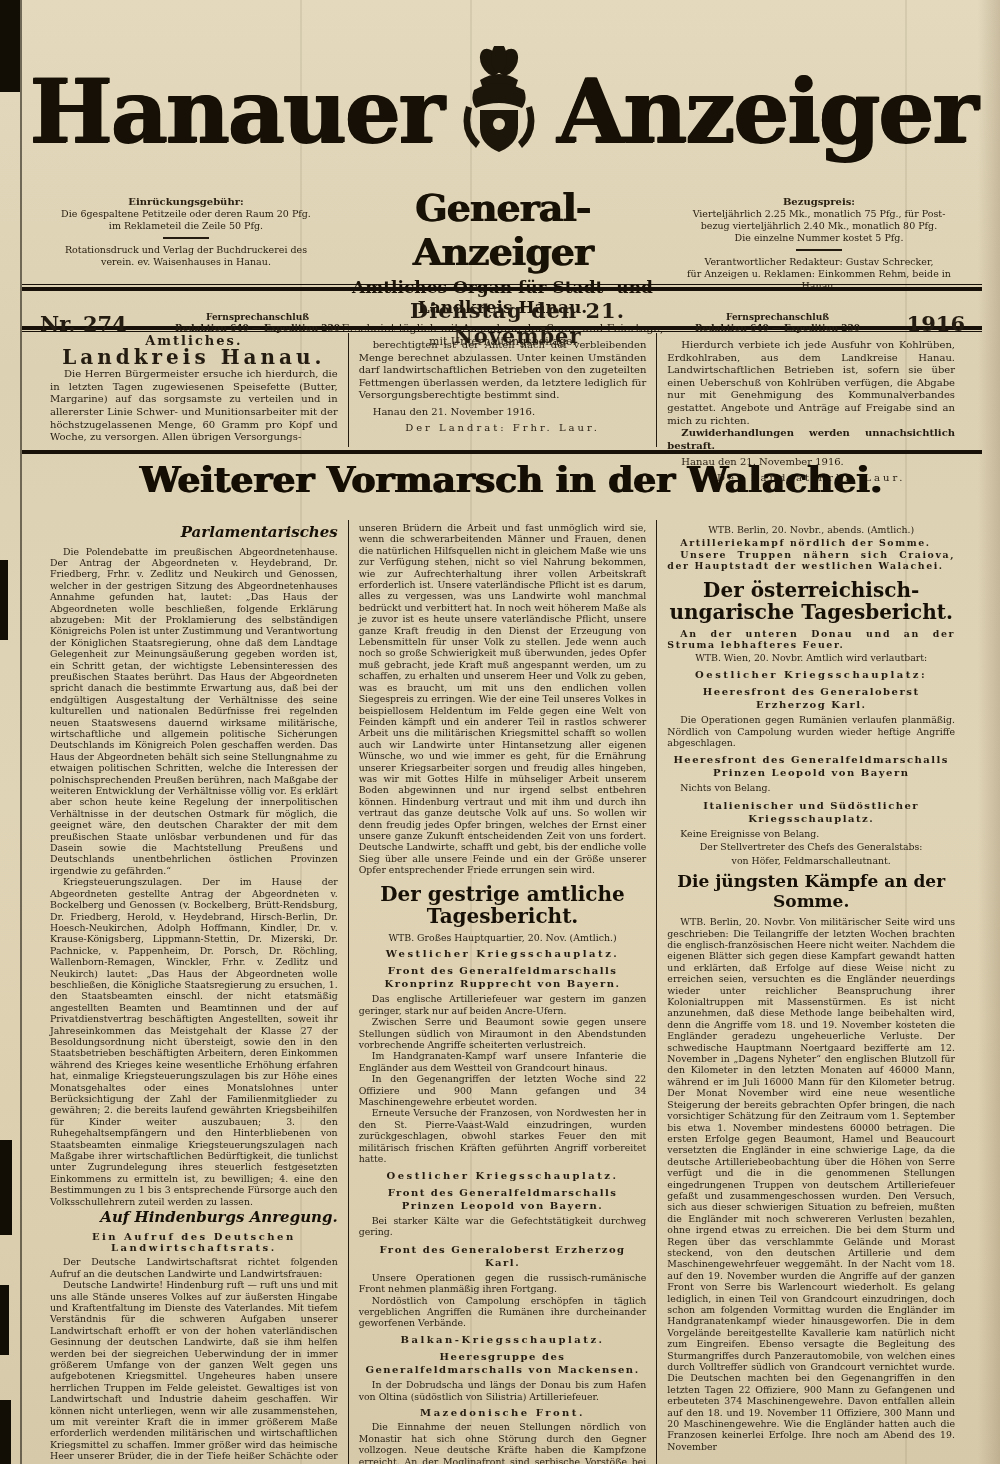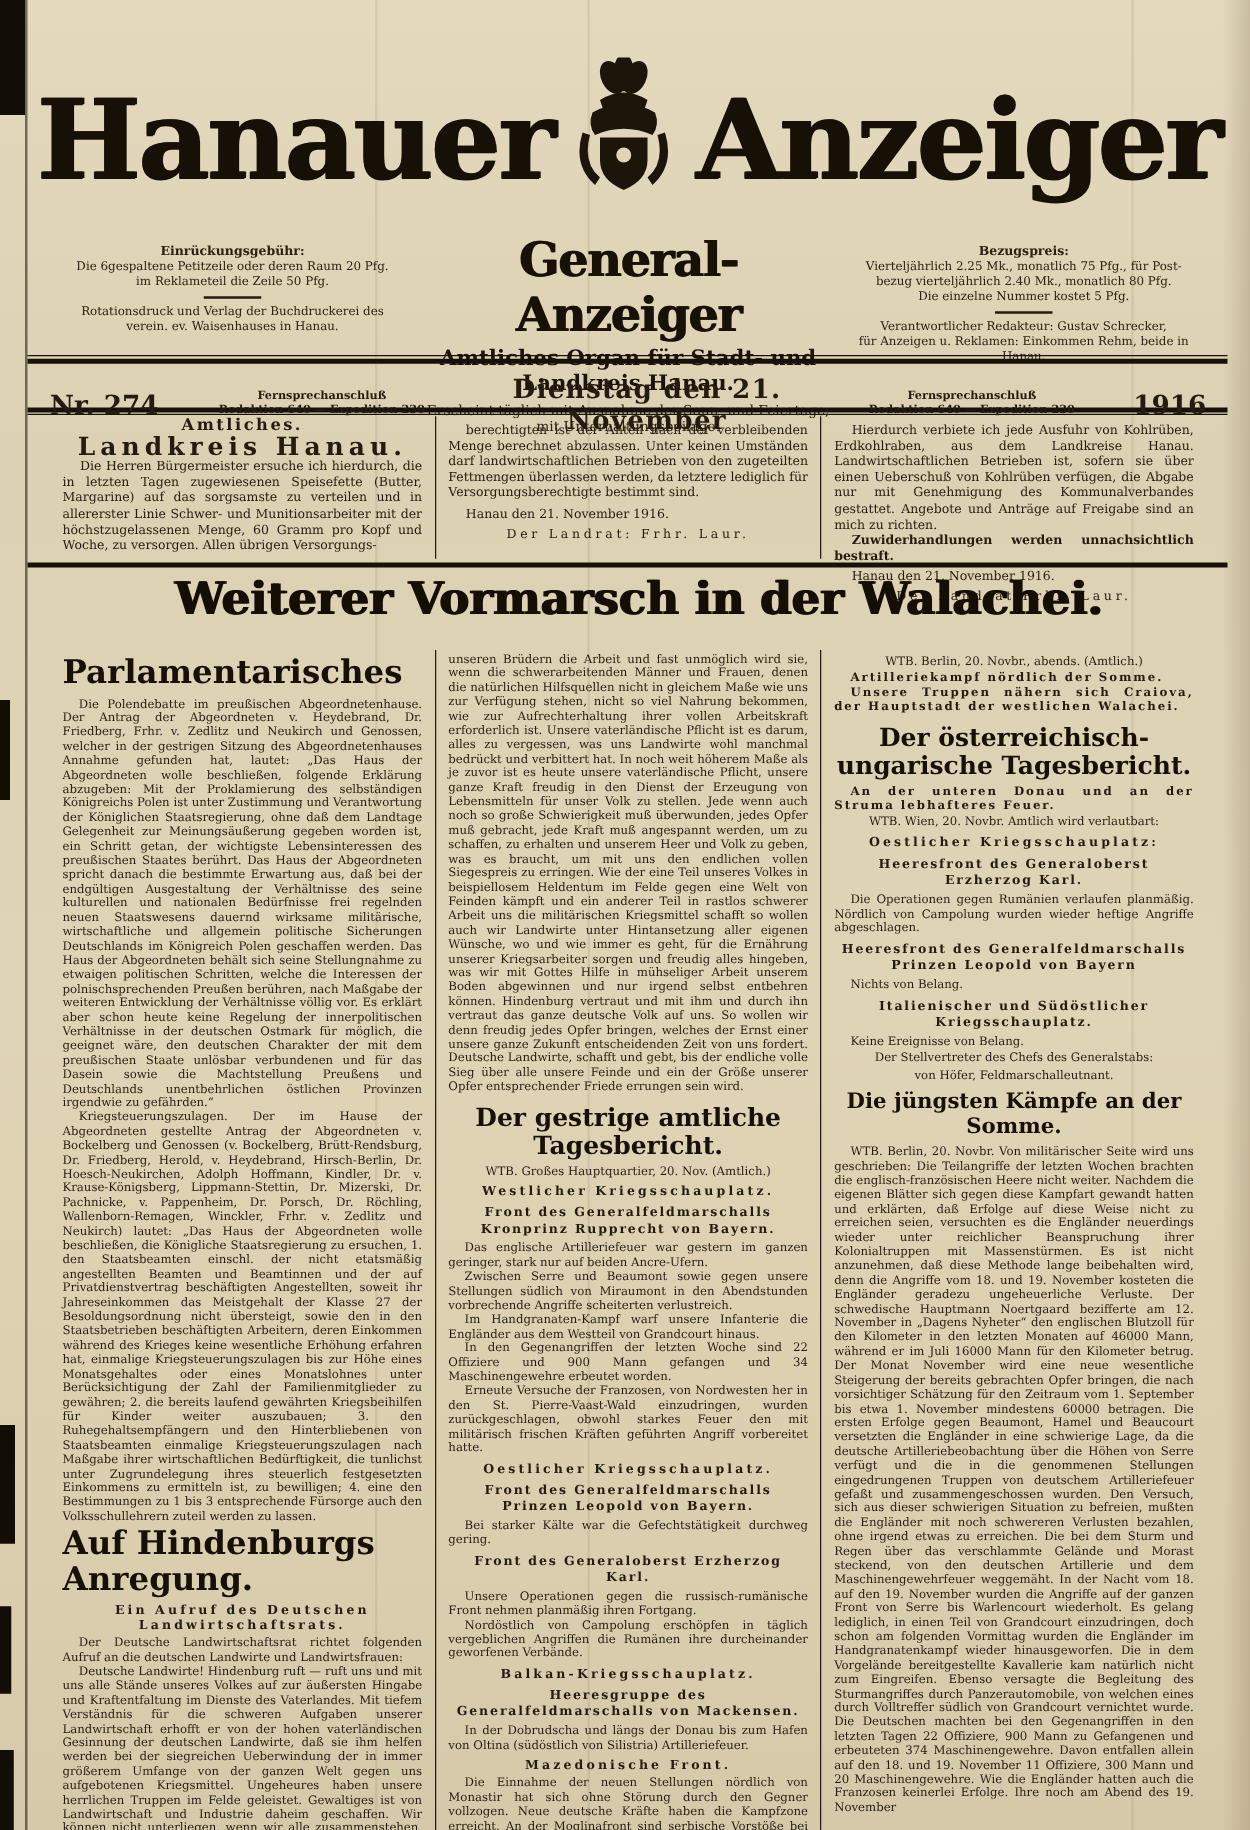--- a/index.html
+++ b/index.html
@@ -46,21 +46,21 @@
   
   .headline{position:absolute;left:56px;right:35px;top:458px;text-align:center;font-size:36px;font-weight:bold;color:#140e05;letter-spacing:0;text-shadow:1.5px 0 #140e05;}
   
   .cols{position:absolute;left:40px;right:35px;top:520px;bottom:0;display:flex;overflow:hidden;}
   .col{flex:1;padding:2px 10px 0;font-size:9.4px;line-height:11.4px;text-align:justify;overflow:hidden;}
   .col+.col{border-left:1.5px solid #241c10;}
   .b{margin:0;}
   .b.p{text-indent:13px;}
   .b.pn{}
   .b.h1{text-align:center;font-weight:bold;font-size:20px;line-height:1.1;margin:7px 0 5px;text-indent:0;color:#171007;}
-  .b.h2{text-align:left;font-weight:bold;font-size:26px;line-height:1.1;margin:2px 0 5px;text-indent:0;color:#171007;}
+  .b.h2{text-align:right;font-weight:bold;font-size:15px;line-height:1.1;margin:2px 0 5px;text-indent:0;color:#171007;font-style:italic;}
   .b.h2s{text-align:center;font-weight:bold;font-size:17px;line-height:1.15;margin:6px 0 5px;text-indent:0;color:#171007;}
   .b.h3{text-align:center;font-weight:bold;font-size:10px;letter-spacing:2.5px;margin:5px 0 3px;text-indent:0;}
   .b.hb{text-align:center;font-weight:bold;font-size:10px;letter-spacing:1.5px;margin:5px 6px 3px;text-indent:0;line-height:13px;}
   .b.pc{text-align:center;text-indent:0;margin:2px 0;}
   .b.sp{text-indent:13px;letter-spacing:1.6px;font-weight:bold;}
 </style>
 </head>
 <body>
 
 <div class="page">

